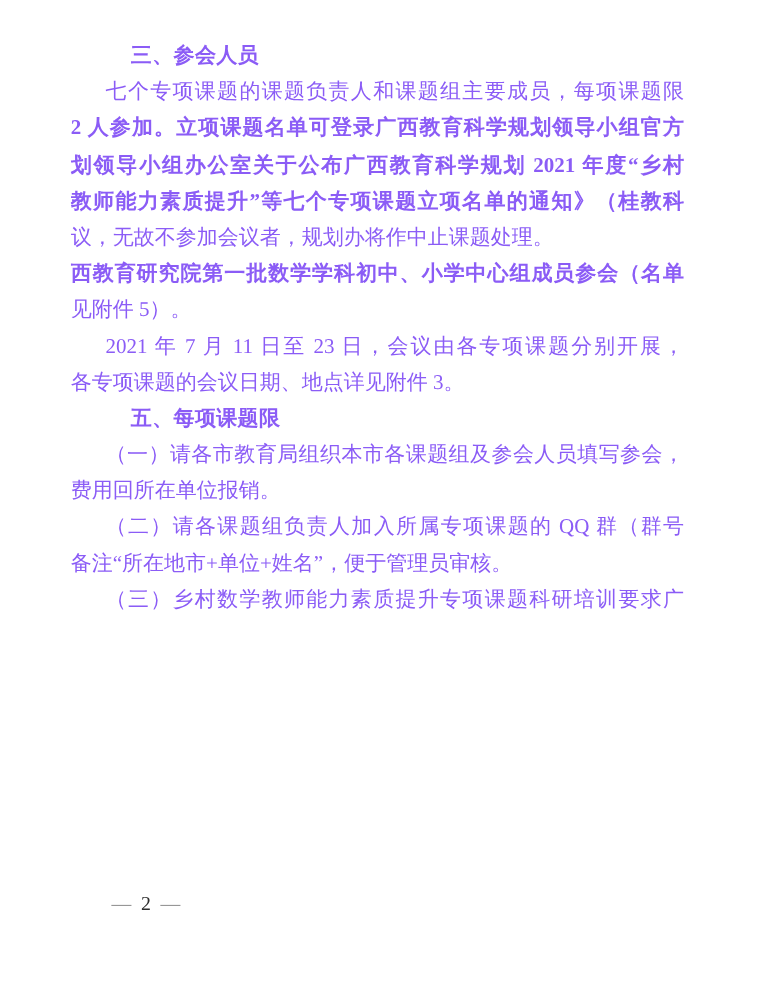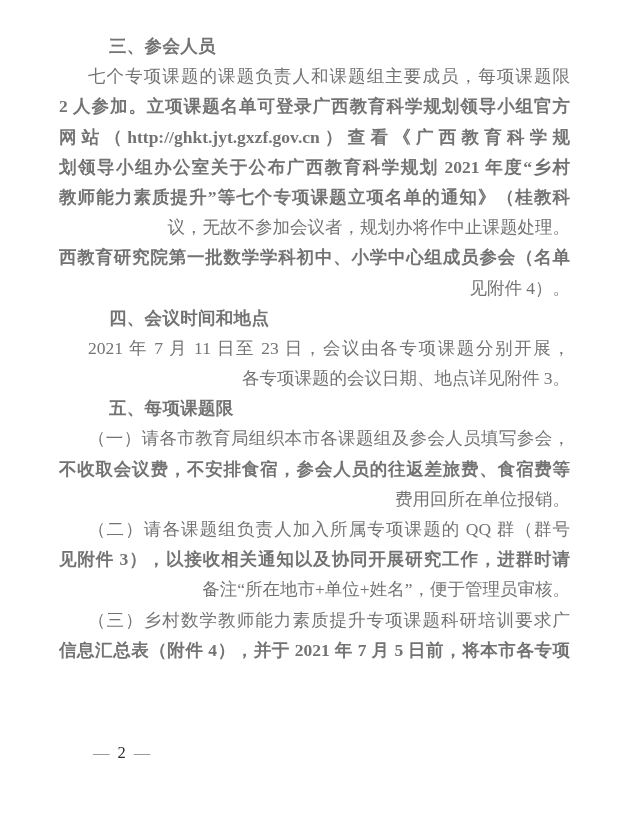--- a/index.html
+++ b/index.html
@@ -20,21 +20,21 @@
     position: absolute;
     left: 59px;
     top: 31px;
     width: 511px;
   }
   .line {
     height: 30.2px;
     line-height: 30.2px;
     font-size: 17.5px;
     font-family: "Liberation Serif", "DejaVu Serif", serif;
-    color: #737373;
+    color: #8b5cf6;
     overflow: hidden;
     white-space: normal;
   }
   .line.heading {
     font-family: "Liberation Sans", "DejaVu Sans", sans-serif;
     font-weight: 700;
     font-size: 17.5px;
     padding-left: 50px;
     letter-spacing: 0.3px;
     text-align: left;
@@ -43,21 +43,21 @@
     padding-left: 29px;
     text-align: justify;
     text-align-last: justify;
   }
   .line.full {
     text-align: justify;
     text-align-last: justify;
     font-weight: bold;
   }
   .line.end {
-    text-align: right;
+    text-align: left;
     font-family: Liberation Serif, serif;
   }
   .page-footer {
     position: absolute;
     left: 93px;
     top: 744px;
     font-family: "Liberation Serif", "DejaVu Serif", serif;
     font-size: 16.5px;
     line-height: 18px;
     white-space: nowrap;
@@ -71,35 +71,30 @@
   }
 </style>
 </head>
 <body>
 
 <div class="page">
   <div class="doc-body" id="doc-body">
       <div class="line heading">三、参会人员</div>
       <div class="line first">七个专项课题的课题负责人和课题组主要成员，每项课题限</div>
       <div class="line full">2 人参加。立项课题名单可登录广西教育科学规划领导小组官方</div>
-      <div class="line full">网站（http://ghkt.jyt.gxzf.gov.cn）查看《广西教育科学规</div>
       <div class="line full">划领导小组办公室关于公布广西教育科学规划 2021 年度“乡村</div>
       <div class="line full">教师能力素质提升”等七个专项课题立项名单的通知》（桂教科</div>
       <div class="line end">议，无故不参加会议者，规划办将作中止课题处理。</div>
       <div class="line full">西教育研究院第一批数学学科初中、小学中心组成员参会（名单</div>
-      <div class="line end">见附件 4）。</div>
-      <div class="line heading">四、会议时间和地点</div>
+      <div class="line end">见附件 5）。</div>
       <div class="line first">2021 年 7 月 11 日至 23 日，会议由各专项课题分别开展，</div>
       <div class="line end">各专项课题的会议日期、地点详见附件 3。</div>
       <div class="line heading">五、每项课题限</div>
       <div class="line first">（一）请各市教育局组织本市各课题组及参会人员填写参会，</div>
-      <div class="line full">不收取会议费，不安排食宿，参会人员的往返差旅费、食宿费等</div>
       <div class="line end">费用回所在单位报销。</div>
       <div class="line first">（二）请各课题组负责人加入所属专项课题的 QQ 群（群号</div>
-      <div class="line full">见附件 3），以接收相关通知以及协同开展研究工作，进群时请</div>
       <div class="line end">备注“所在地市+单位+姓名”，便于管理员审核。</div>
       <div class="line first">（三）乡村数学教师能力素质提升专项课题科研培训要求广</div>
-      <div class="line full">信息汇总表（附件 4），并于 2021 年 7 月 5 日前，将本市各专项</div>
     </div>
   <div class="page-footer">
     <span class="dash">—</span><span class="num">2</span><span class="dash">—</span>
   </div>
 </div>
 
 </body></html>

